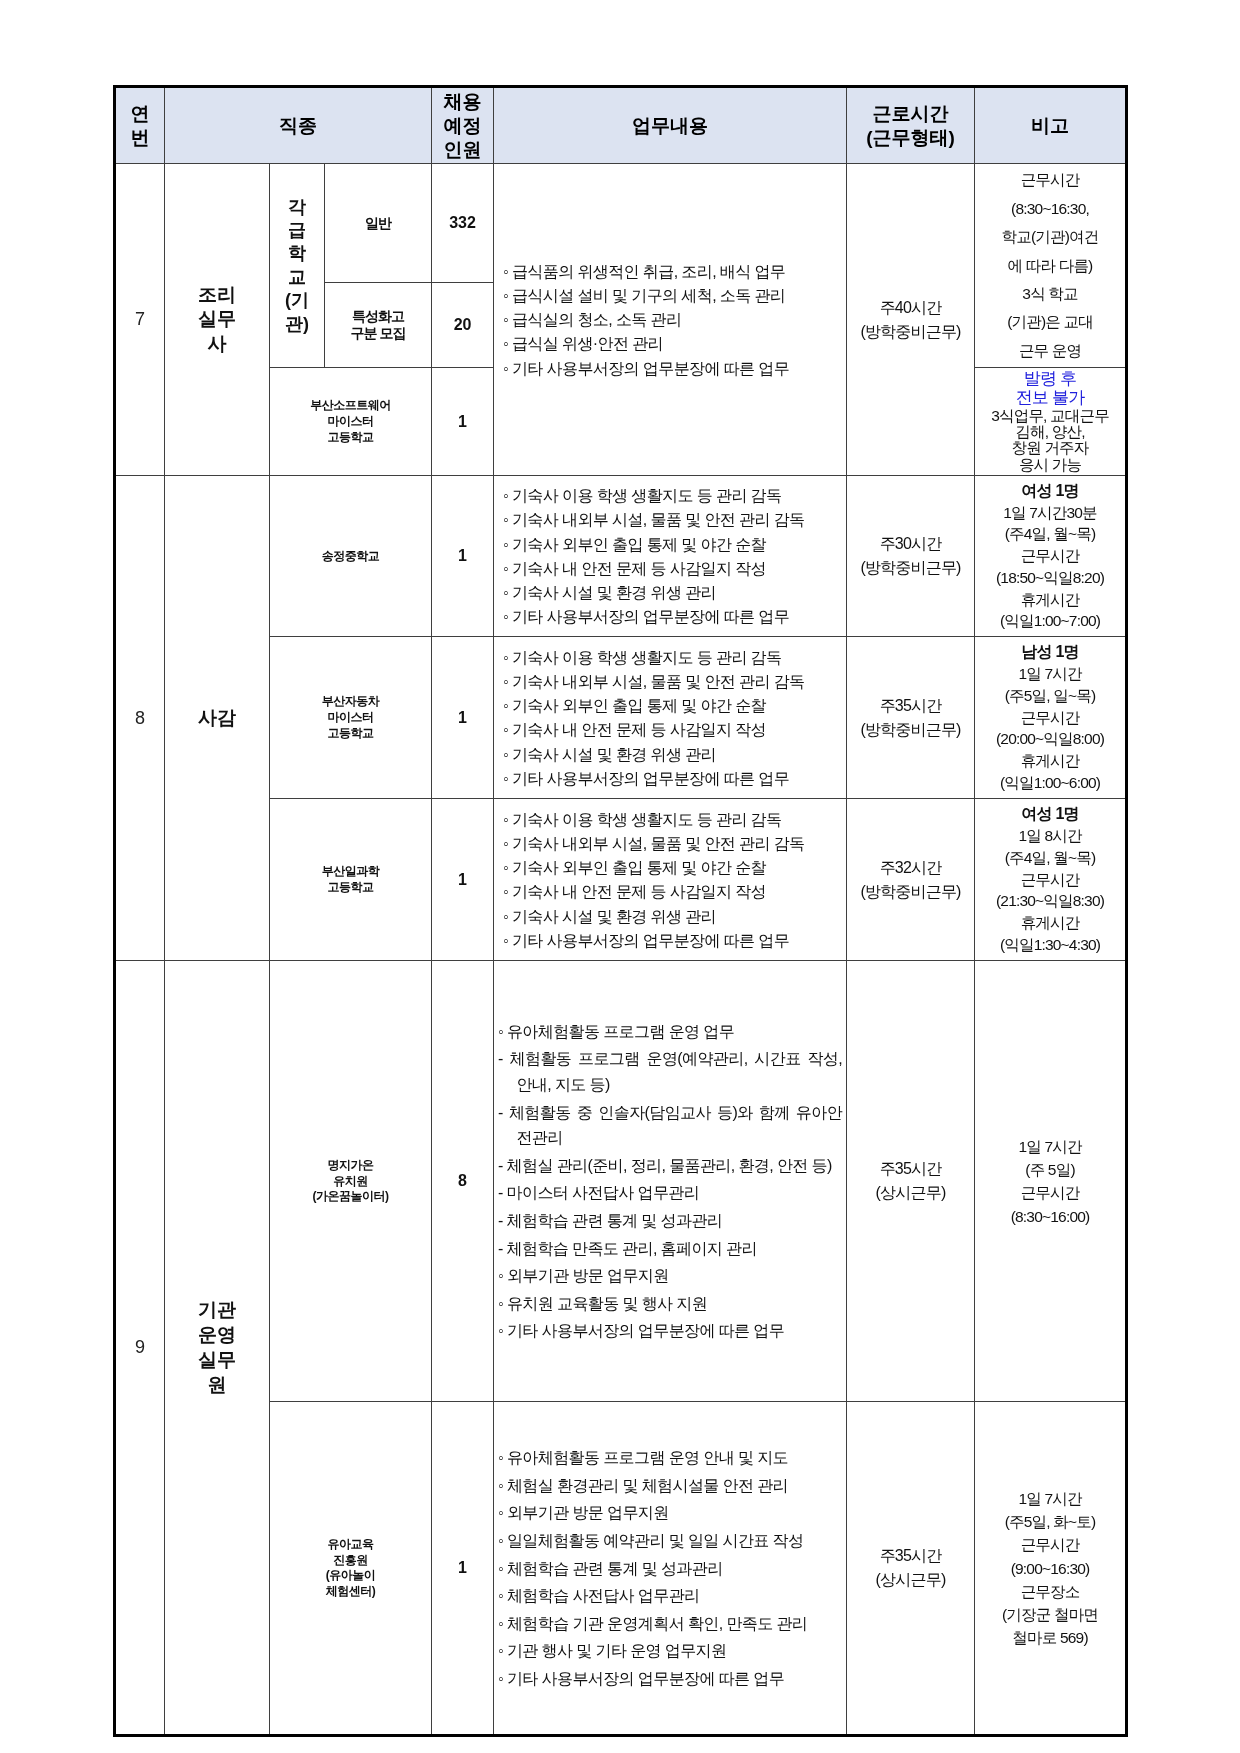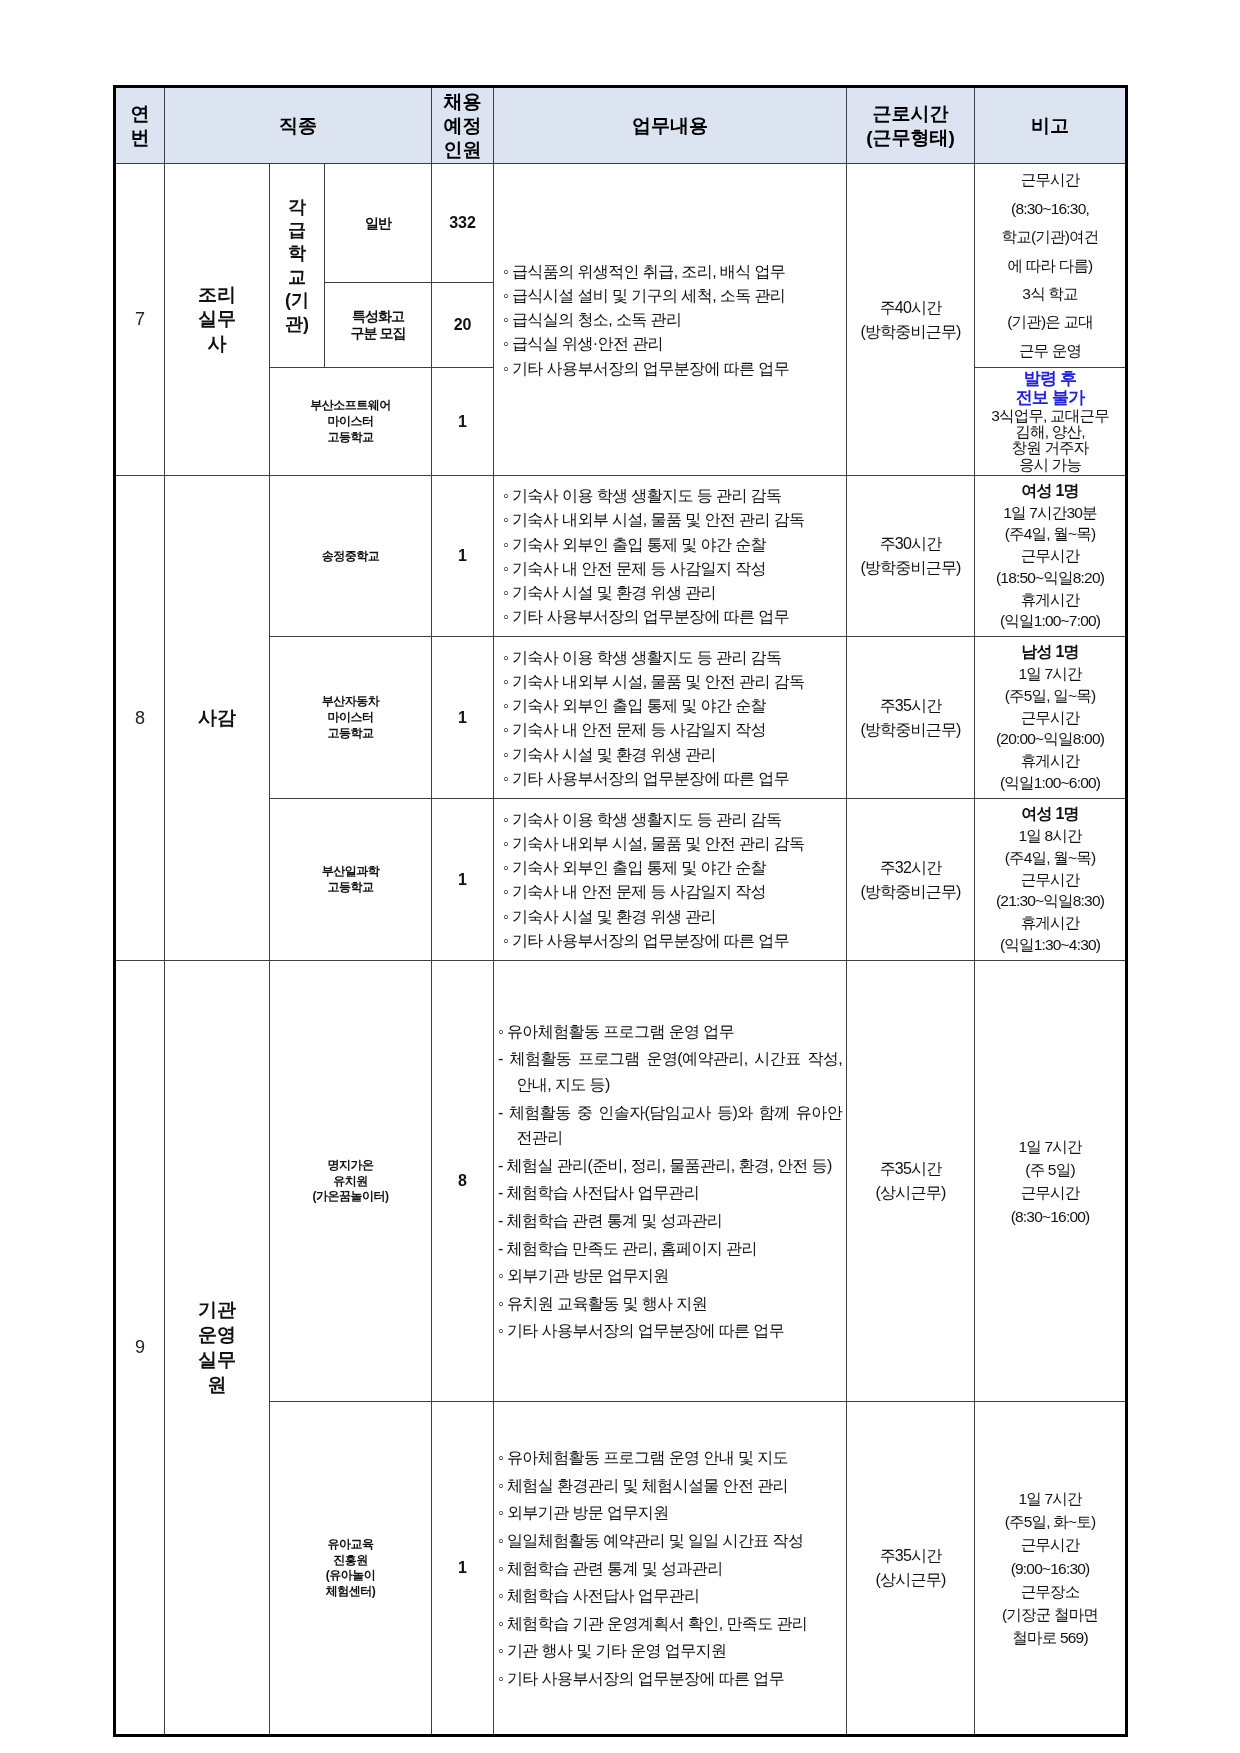--- a/index.html
+++ b/index.html
@@ -46,21 +46,21 @@
   .hours-cell { font-size:16px; letter-spacing:-0.8px;margin-left:27px; }
   .hours-cell .ln { line-height:1.5; }
 
   .note-cell { font-size:15.5px; letter-spacing:-0.8px; padding:2px 2px;margin-left:8px; }
   .note-cell .ln { line-height:1.4; }
   .note-tall .ln { line-height:1.83; }
   .note-tight { padding:0 2px; }
   .note-tight .ln { line-height:1.06; }
   .note-roomy .ln { line-height:1.5; }
   .note-title { font-weight:bold; font-size:16px; }
-  .note-title-blue { font-weight:bold; font-size:17px; }
+  .note-title-blue { font-weight:normal; font-size:17px; }
   .note-title-blue .ln { line-height:1.1; }
 </style>
 </head>
 <body>
 
 <div class="sheet">
   <table class="t">
     <colgroup>
       <col style="width:50px">
         <col style="width:105px">
@@ -266,21 +266,21 @@
             <div class="ln">명지가온</div>
             <div class="ln">유치원</div>
             <div class="ln">(가온꿈놀이터)</div>
           </td>
         <td class="count-cell" data-bind="r9.s1.count">8</td>
         <td class="duties-cell duties-roomy" data-bind-list="r9.s1.duties">
             <div class="ln">◦ 유아체험활동 프로그램 운영 업무</div>
             <div class="ln">- 체험활동 프로그램 운영(예약관리, 시간표 작성, 안내, 지도 등)</div>
             <div class="ln">- 체험활동 중 인솔자(담임교사 등)와 함께 유아안전관리</div>
             <div class="ln">- 체험실 관리(준비, 정리, 물품관리, 환경, 안전 등)</div>
-            <div class="ln">- 체험학습 사전답사 업무관리</div>
+            <div class="ln">- 마이스터 사전답사 업무관리</div>
             <div class="ln">- 체험학습 관련 통계 및 성과관리</div>
             <div class="ln">- 체험학습 만족도 관리, 홈페이지 관리</div>
             <div class="ln">◦ 외부기관 방문 업무지원</div>
             <div class="ln">◦ 유치원 교육활동 및 행사 지원</div>
             <div class="ln">◦ 기타 사용부서장의 업무분장에 따른 업무</div>
           </td>
         <td class="hours-cell" data-bind-list="r9.s1.hours">
             <div class="ln">주35시간</div>
             <div class="ln">(상시근무)</div>
           </td>

